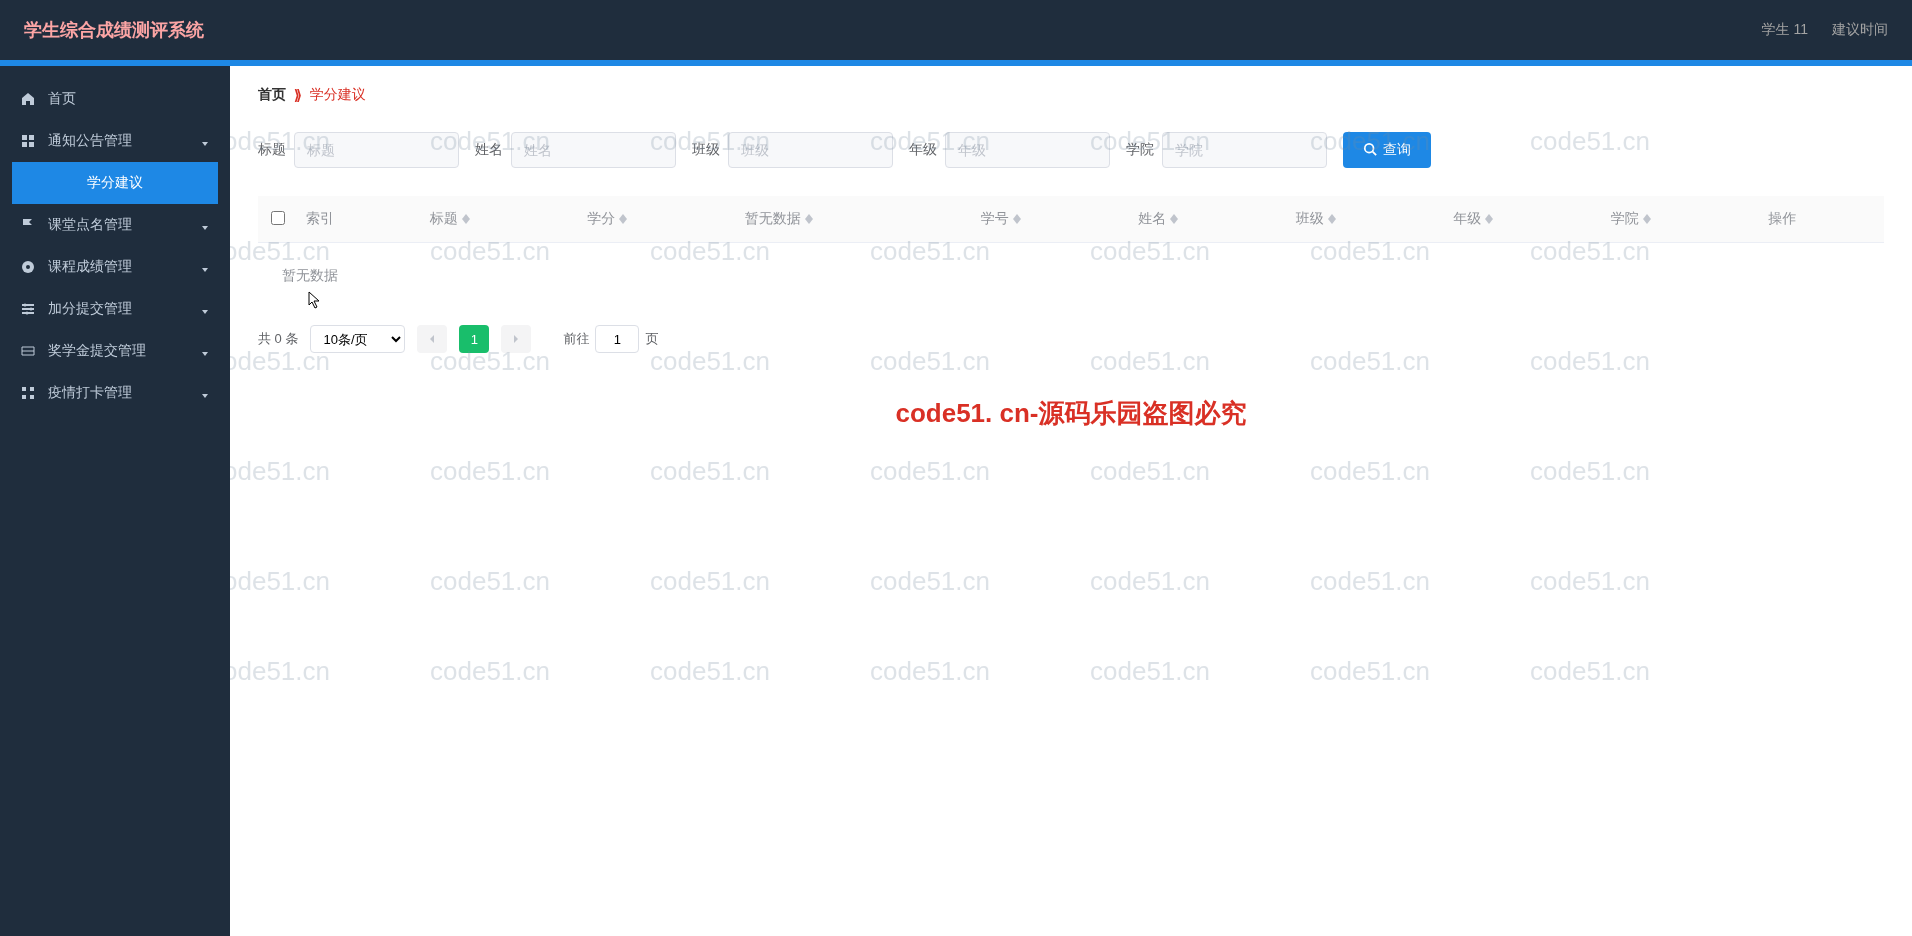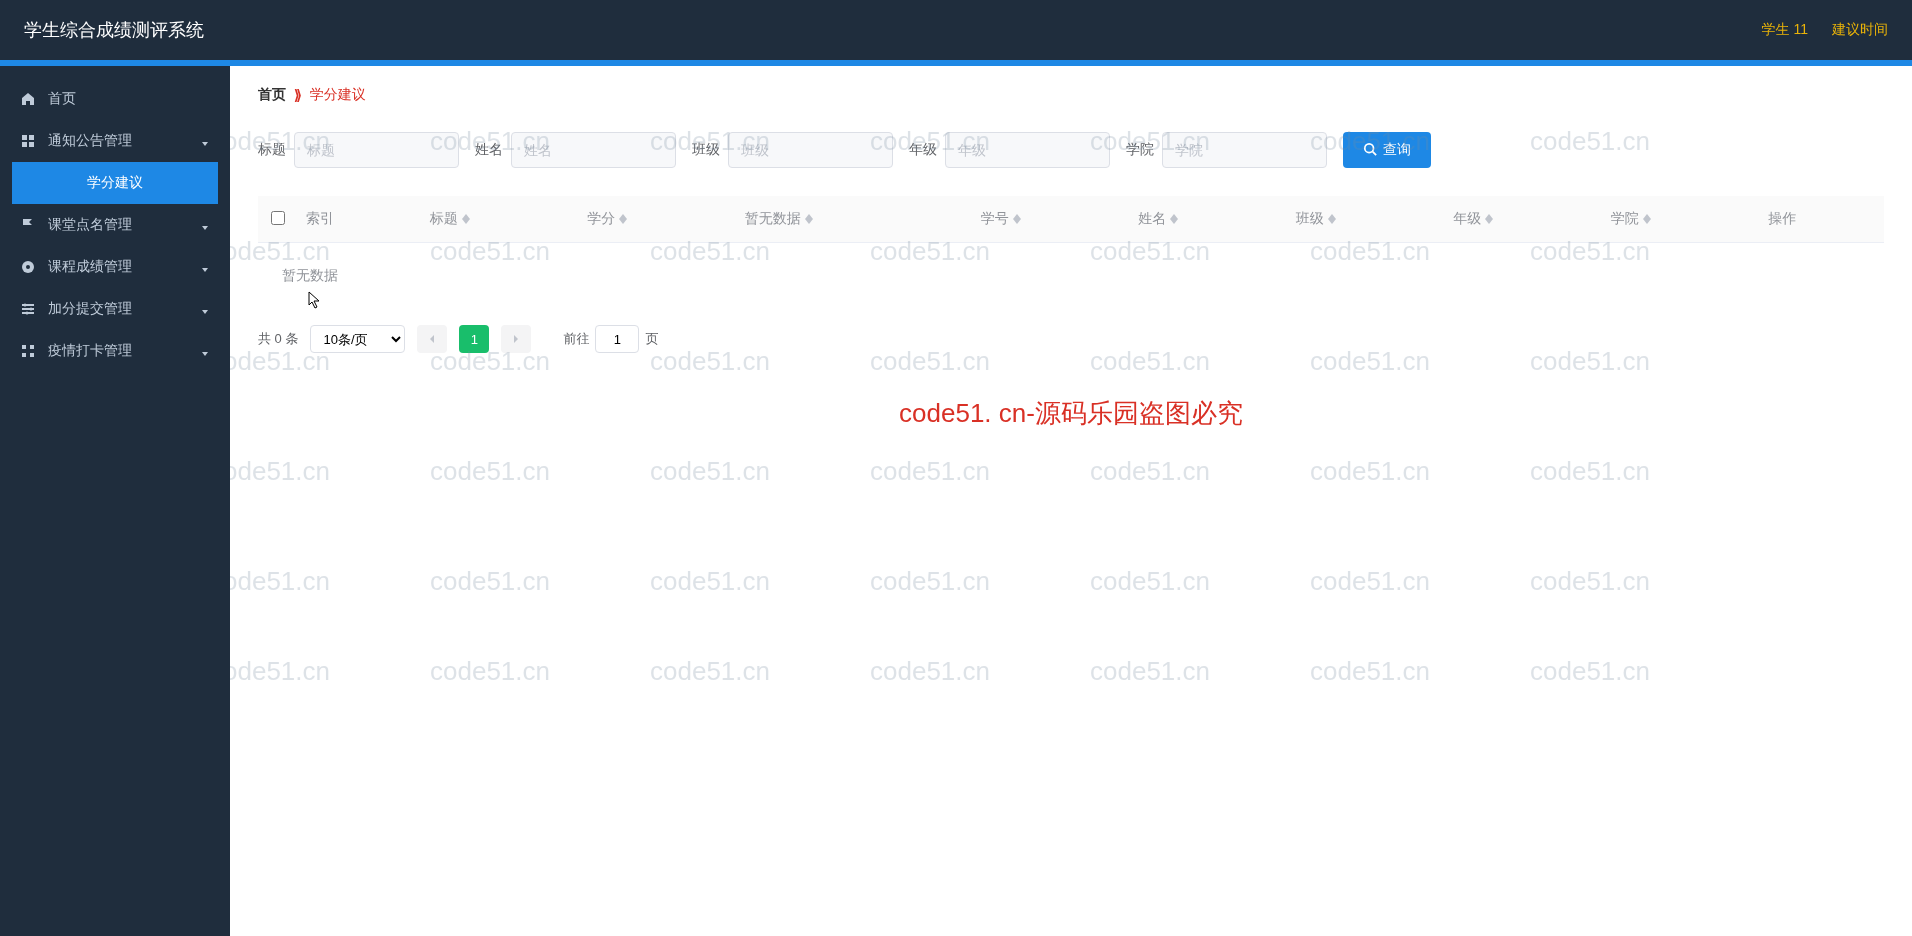--- a/index.html
+++ b/index.html
@@ -1,21 +1,21 @@
 <!DOCTYPE html>
 <html><head>
 <meta charset="utf-8">
 <style>
 * { margin: 0; padding: 0; box-sizing: border-box; }
 body { font-family: -apple-system, "Helvetica Neue", Arial, sans-serif; font-size: 14px; color: #333; background: #fff; }
 
 .topbar { height: 60px; background: #1f2d3d; display: flex; align-items: center; padding: 0 24px; justify-content: space-between; }
-.topbar .title { color: #ffffff; font-size: 18px; font-weight: 400; }
+.topbar .title { color: #fca5a5; font-size: 18px; font-weight: 700; }
 .topbar .right { display: flex; gap: 24px; }
-.topbar .right a { color: #eab308; text-decoration: none; font-size: 14px; }
+.topbar .right a { color: #a3a3a3; text-decoration: none; font-size: 14px; }
 
 .blueline { height: 6px; background: #1e88e5; }
 
 .layout { display: flex; min-height: calc(100vh - 66px); }
 
 .sidebar { width: 230px; background: #1f2d3d; color: #bfcbd9; padding-top: 12px; flex-shrink: 0; }
 .menu-item { display: flex; align-items: center; padding: 12px 20px; cursor: pointer; gap: 12px; position: relative; }
 .menu-item .icon { width: 16px; height: 16px; display: inline-flex; align-items: center; justify-content: center; }
 .menu-item .icon svg { width: 16px; height: 16px; fill: #bfcbd9; }
 .menu-item.active .icon svg { fill: #fff; }
@@ -50,21 +50,21 @@
 
 .pager { display: flex; align-items: center; gap: 12px; margin-top: 16px; color: #606266; font-size: 13px; }
 .pager .total {}
 .pager select { height: 28px; border: 1px solid #dcdfe6; border-radius: 4px; padding: 0 20px 0 8px; background: #fff; font-size: 13px; }
 .pager .pgbtn { width: 30px; height: 28px; border: none; background: #f4f4f5; color: #c0c4cc; border-radius: 4px; display: flex; align-items: center; justify-content: center; cursor: pointer; }
 .pager .pgbtn svg { width: 10px; height: 10px; fill: #c0c4cc; }
 .pager .pgnum { width: 30px; height: 28px; border: none; background: #19be6b; color: #fff; border-radius: 4px; display: flex; align-items: center; justify-content: center; font-size: 13px; }
 .pager .goto { display: flex; align-items: center; gap: 6px; margin-left: 20px; }
 .pager .goto input { width: 44px; height: 28px; border: 1px solid #dcdfe6; border-radius: 4px; text-align: center; font-size: 13px; }
 
-.watermark { position: absolute; left: 0; right: 0; text-align: center; color: #d93025; font-size: 26px; top: 330px; pointer-events: none; font-weight: 400; }
+.watermark { position: absolute; left: 0; right: 0; text-align: center; color: #d93025; font-size: 26px; top: 330px; pointer-events: none; font-weight: 700; }
 .wm-tile { position: absolute; color: rgba(120,140,160,0.25); font-size: 26px; pointer-events: none; white-space: nowrap; }
 
 .cursor-img { position: absolute; left: 78px; top: 225px; width: 14px; height: 18px; pointer-events: none; }
 </style>
 </head>
 <body>
 
 <div class="topbar">
   <div class="title">学生综合成绩测评系统</div>
   <div class="right">
@@ -125,20 +125,31 @@
       <div class="menu-item">
         <span class="icon">
           <svg viewBox="0 0 16 16">
             <path d="M2 4 H14 M2 8 H14 M2 12 H14" stroke="#bfcbd9" stroke-width="2"></path>
             <circle cx="5" cy="4" r="1.5"></circle>
             <circle cx="11" cy="8" r="1.5"></circle>
             <circle cx="7" cy="12" r="1.5"></circle>
           </svg>
         </span>
         <span class="label">加分提交管理</span>
+        <span class="chevron"><svg viewBox="0 0 10 10">
+            <path d="M2 3 L5 7 L8 3 Z"></path>
+          </svg></span>
+      </div>
+      <div class="menu-item">
+        <span class="icon">
+          <svg viewBox="0 0 16 16">
+            <path d="M2 4 H14 V12 H2 Z M2 8 H14" stroke="#bfcbd9" stroke-width="1" fill="none"></path>
+          </svg>
+        </span>
+        <span class="label">奖学金提交管理</span>
         <span class="chevron"><svg viewBox="0 0 10 10">
             <path d="M2 3 L5 7 L8 3 Z"></path>
           </svg></span>
       </div>
       <div class="menu-item">
         <span class="icon">
           <svg viewBox="0 0 16 16">
             <rect x="2" y="2" width="4" height="4"></rect>
             <rect x="10" y="2" width="4" height="4"></rect>
             <rect x="2" y="10" width="4" height="4"></rect>

